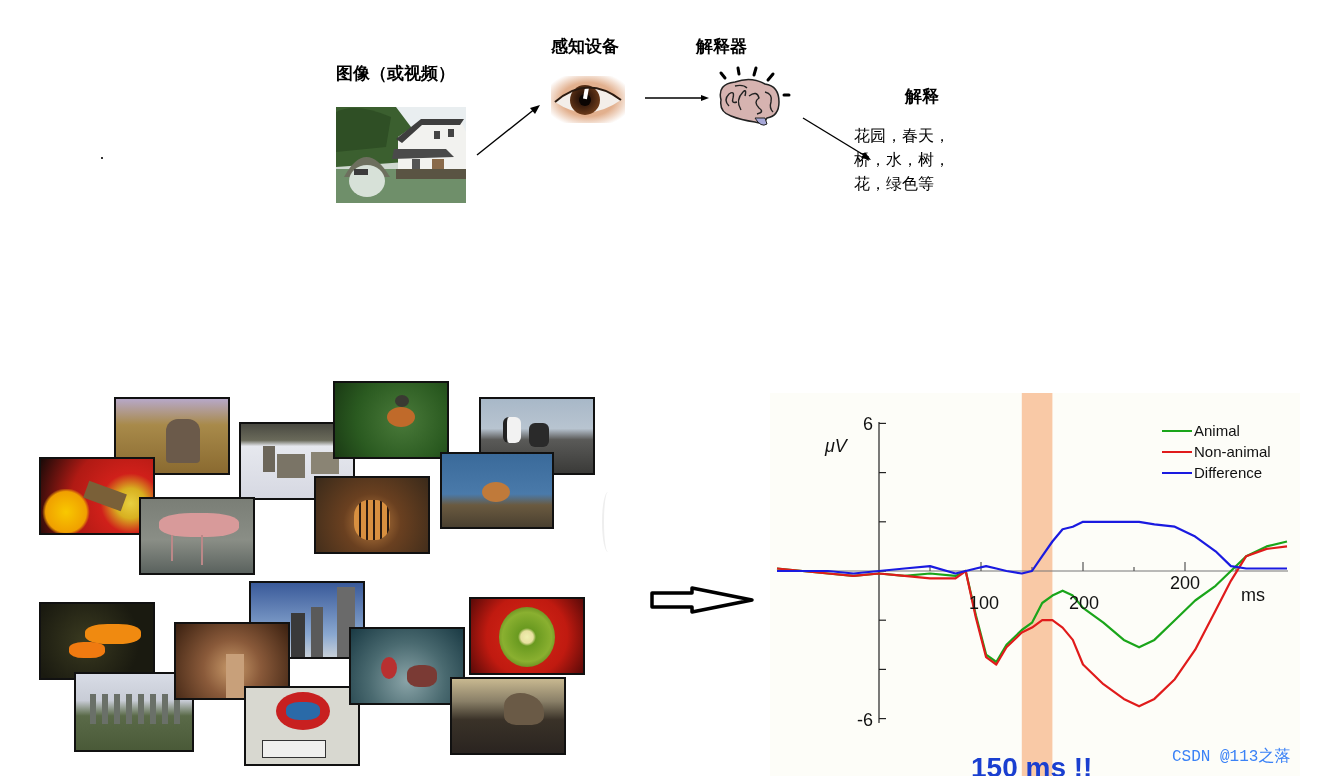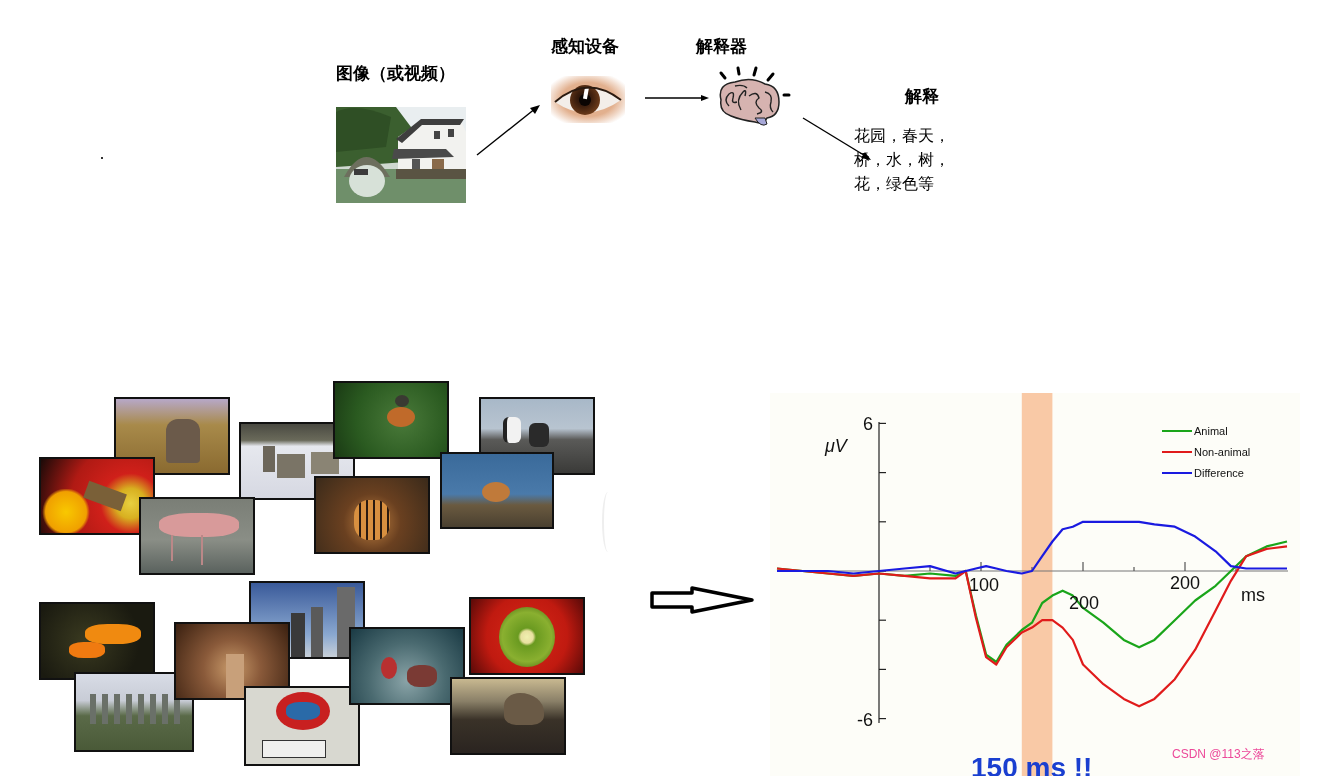--- a/index.html
+++ b/index.html
@@ -1,24 +1,24 @@
 <!DOCTYPE html>
 <html><head>
 <meta charset="utf-8">
 <style>
   html,body{margin:0;padding:0;background:#ffffff;}
   body{width:1335px;height:776px;position:relative;overflow:hidden;font-family:"DejaVu Sans",sans-serif;}
   .abs{position:absolute;}
   .cn-bold{font-weight:bold;font-size:17px;color:#000;font-family:"DejaVu Sans",sans-serif;white-space:nowrap;}
   .cn-text{font-size:16px;color:#000;line-height:24px;font-family:"DejaVu Sans",sans-serif;}
   .photo{position:absolute;border:2px solid #111;box-sizing:border-box;overflow:hidden;}
-  .legend-item{display:flex;align-items:center;height:21px;font-family:"Liberation Sans",sans-serif;font-size:11px;color:#111;}
+  .legend-item{display:flex;align-items:center;height:21px;font-family:"Liberation Sans",sans-serif;font-size:15px;color:#111;}
   .legend-swatch{width:30px;height:2px;margin-right:2px;}
   .tick-label{position:absolute;font-family:"Liberation Sans",sans-serif;font-size:18px;color:#111;}
-  .watermark{font-family:Liberation Sans, sans-serif;font-size:12px;color:#ec4899;}
+  .watermark{font-family:Liberation Mono, monospace;font-size:16px;color:#3b82f6;}
   .highlight-text{font-family:"Liberation Sans",sans-serif;font-weight:bold;font-size:28px;color:#1a3fd0;}
 </style>
 </head>
 <body>
 
 <div class="abs" style="left:101px;top:157px;width:2px;height:2px;background:#333;"></div>
 
 <div class="abs cn-bold" style="left:336px;top:62px;">图像（或视频）</div>
 
 <div class="abs" style="left:336px;top:107px;width:130px;height:96px;overflow:hidden;">
@@ -213,21 +213,21 @@
         <polyline points="777.0,568.5 802.5,571.0 828.0,573.5 853.5,575.9 879.0,573.5 904.5,575.9 930.0,573.5 955.5,575.9 965.7,571.0 975.9,615.3 986.1,654.6 996.3,662.0 1006.5,644.8 1021.8,630.0 1032.0,622.7 1042.2,603.0 1052.4,595.6 1062.6,590.7 1072.8,595.6 1083.0,607.9 1103.4,622.7 1123.8,639.9 1139.1,647.3 1154.4,639.9 1174.8,620.2 1195.2,600.5 1215.6,585.8 1230.9,571.0 1246.2,556.2 1266.6,546.4 1287.0,541.5" stroke="#1aa51a"></polyline>
         <polyline points="777.0,568.5 802.5,571.0 828.0,573.5 853.5,575.9 879.0,573.5 904.5,575.9 930.0,578.4 955.5,578.4 965.7,571.0 975.9,617.7 986.1,657.1 996.3,664.5 1006.5,647.3 1021.8,632.5 1032.0,627.6 1042.2,620.2 1052.4,620.2 1062.6,627.6 1072.8,639.9 1083.0,664.5 1103.4,684.2 1123.8,698.9 1139.1,706.3 1154.4,698.9 1174.8,679.2 1195.2,649.7 1215.6,610.4 1230.9,580.8 1246.2,556.2 1266.6,548.9 1287.0,546.4" stroke="#e01b1b"></polyline>
         <polyline points="777.0,571.0 802.5,571.0 828.0,571.0 853.5,573.5 879.0,571.0 904.5,568.5 930.0,566.1 955.5,573.5 965.7,571.0 975.9,568.5 986.1,566.1 996.3,568.5 1006.5,571.0 1021.8,573.5 1032.0,571.0 1042.2,556.2 1052.4,541.5 1062.6,529.2 1072.8,526.7 1083.0,521.8 1103.4,521.8 1123.8,521.8 1139.1,521.8 1154.4,524.3 1174.8,526.7 1195.2,536.6 1215.6,551.3 1230.9,566.1 1246.2,568.5 1266.6,568.5 1287.0,568.5" stroke="#1a1ae0"></polyline>
       </g>
   </svg>
 
   <div class="tick-label" style="left:93px;top:21px;">6</div>
   <div class="tick-label" style="left:87px;top:317px;">-6</div>
   <div class="tick-label" style="left:55px;top:43px;font-style:italic;">μV</div>
 
-  <div class="tick-label" style="left:199px;top:182px;">100</div>
+  <div class="tick-label" style="left:199px;top:200px;">100</div>
   <div class="tick-label" style="left:299px;top:180px;margin-top:20px;">200</div>
   <div class="tick-label" style="left:400px;top:180px;">200</div>
   <div class="tick-label" style="left:471px;top:192px;">ms</div>
 
   <div class="abs" style="left:392px;top:27px;">
     <div class="legend-item">
       <span class="legend-swatch" style="background:#1aa51a;"></span>
       <span>Animal</span>
     </div>
     <div class="legend-item">

